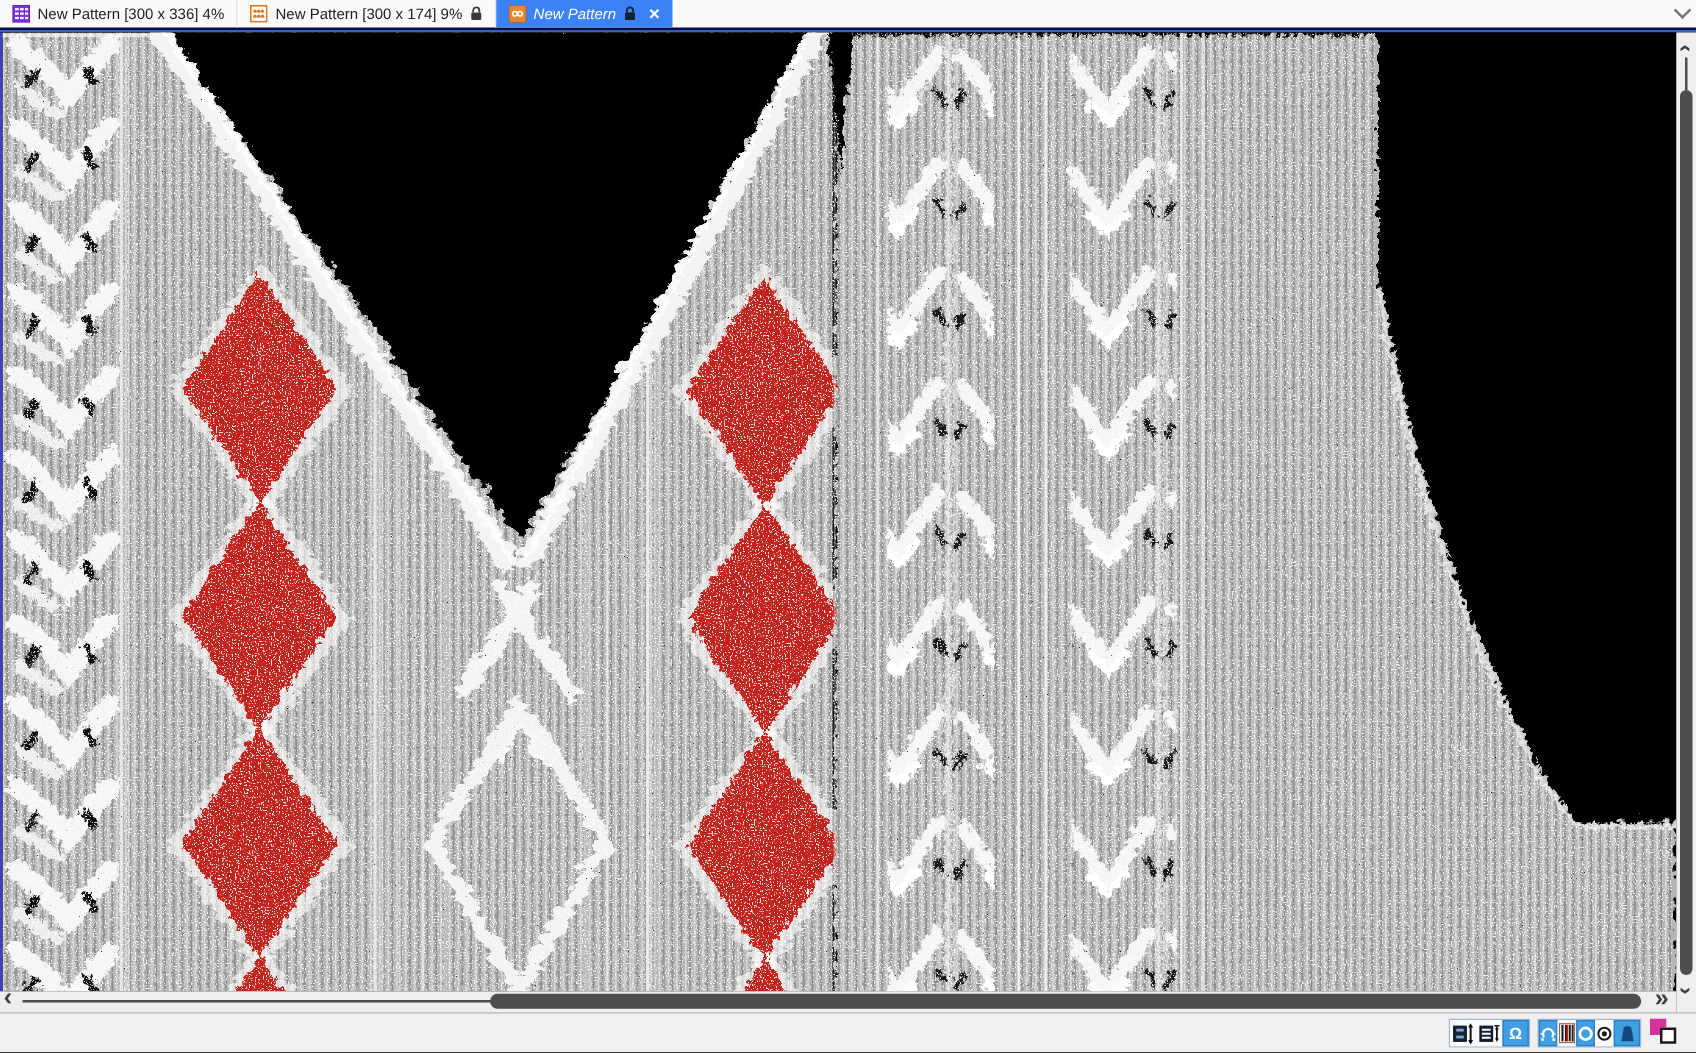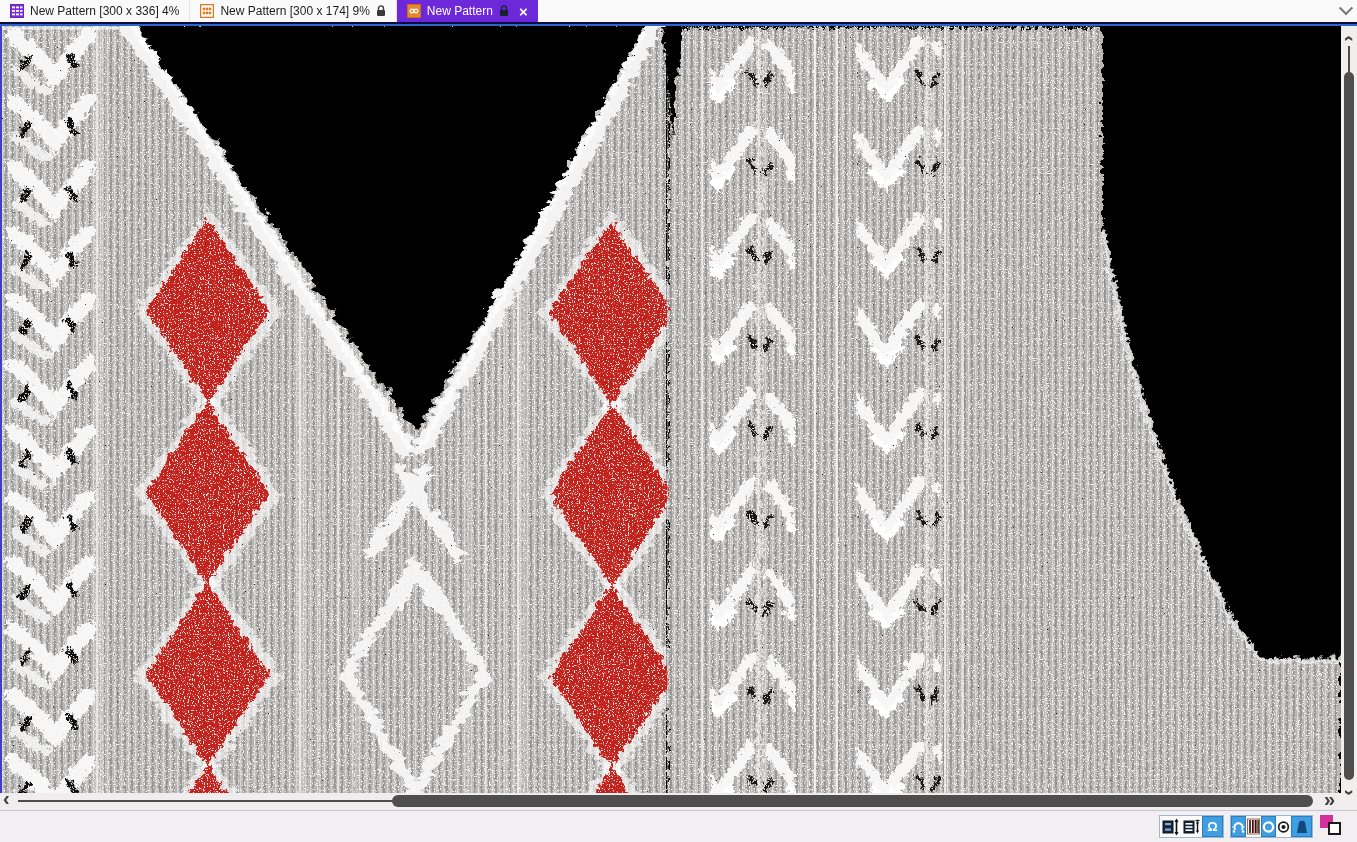--- a/index.html
+++ b/index.html
@@ -4,21 +4,21 @@
 <style>
   html,body{margin:0;padding:0;background:#000;}
   body{width:1357px;height:842px;overflow:hidden;font-family:"Liberation Sans",sans-serif;-webkit-font-smoothing:antialiased;}
   .app{width:1357px;height:842px;display:flex;flex-direction:column;background:#000;}
 
   
   .tabbar{height:22px;background:#fafafa;display:flex;align-items:stretch;position:relative;}
   .tabline1{height:2px;background:#0c0c3e;}
   .tabline2{height:2px;background:#2a66cc;}
   .tab{display:flex;align-items:center;gap:6px;padding:0 10px;font-size:12px;color:#1c1c1c;border-right:1px solid #e3e3e3;cursor:default;white-space:nowrap;}
-  .tab.active{background:#6d28d9;color:#fff;border-right:none;}
+  .tab.active{background:#3b82f6;color:#fff;border-right:none;font-style:italic;}
   .tab .ticon{width:14px;height:14px;flex:0 0 auto;}
   .tab .lock{width:10px;height:12px;flex:0 0 auto;}
   .tab .close{font-size:15px;font-weight:bold;line-height:1;color:#fff;margin-left:4px;}
   .tab-spacer{flex:1;}
   .overflow-btn{width:22px;display:flex;align-items:center;justify-content:center;}
   .chev-down{width:8px;height:8px;border-right:2px solid #777;border-bottom:2px solid #777;transform:rotate(45deg) translate(-2px,-2px);}
 
   
   .mainrow{height:784px;display:flex;}
   .canvas-col{width:1341px;display:flex;flex-direction:column;}

